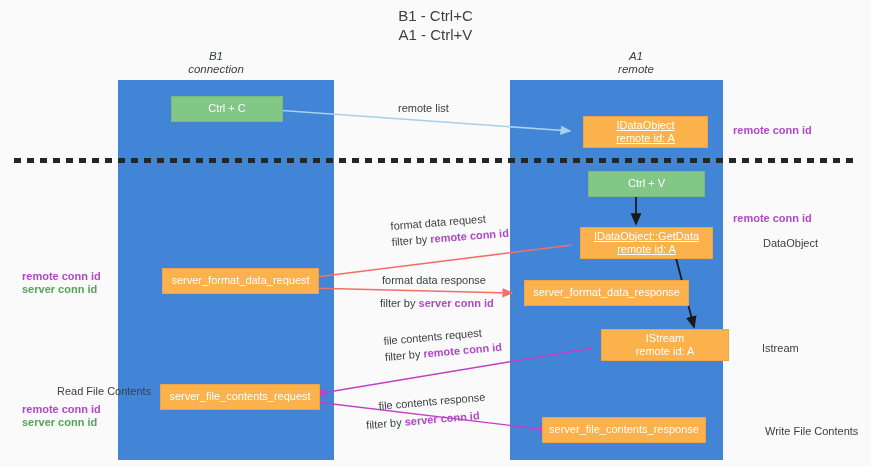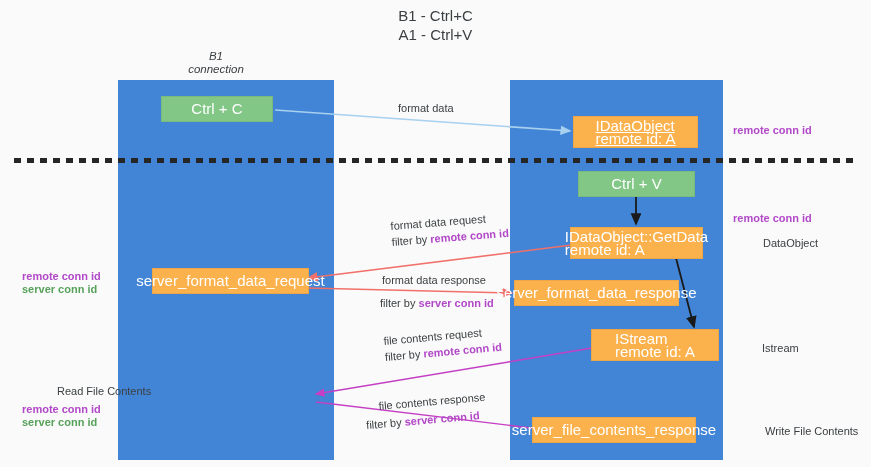--- a/index.html
+++ b/index.html
@@ -64,24 +64,26 @@
 
   
   .node {
     position: absolute;
     box-sizing: border-box;
     display: flex;
     flex-direction: column;
     align-items: center;
     justify-content: center;
     color: #ffffff;
-    font-size: 15px;
+    font-size: 11px;
     line-height: 13.5px;
+    text-align: center;
     white-space: pre-line;
     border: 1px solid rgba(0,0,0,0.06);
+    margin-left: 10px;
   }
   .node.green { background: #82c785; }
   .node.orange { background: #fbb14c; }
 
   
   .txt {
     position: absolute;
     font-size: 11px;
     color: #3c4043;
     line-height: 14px;
@@ -104,20 +106,22 @@
 </head>
 <body>
 
 <div id="diagram">
 
   <div class="title">B1 - Ctrl+C
 A1 - Ctrl+V</div>
 
   <div class="col-head" style="left:136px; top:50px;">B1
 connection</div>
+  <div class="col-head" style="left:556px; top:50px;">A1
+remote</div>
 
   <div class="lane" style="left:118px; top:80px; width:216px; height:380px;"></div>
   <div class="lane" style="left:510px; top:80px; width:213px; height:380px;"></div>
 
   <svg class="edges" viewBox="0 0 871 467">
     <defs>
       <marker id="ah-blue" markerWidth="7" markerHeight="7" refX="6" refY="3" orient="auto">
         <path d="M0,0 L7,3 L0,6 z" fill="#a8d0ef"></path>
       </marker>
       <marker id="ah-red" markerWidth="7" markerHeight="7" refX="6" refY="3" orient="auto">
@@ -148,34 +152,35 @@
 
   <div class="divider"></div>
 
   <div class="node green" style="left:161px; top:96px; width:112px; height:26px;">Ctrl + C</div>
 
   <div class="node orange" style="left:573px; top:116px; width:125px; height:32px;text-decoration:underline;">IDataObject
 remote id: A</div>
 
   <div class="node green" style="left:578px; top:171px; width:117px; height:26px;">Ctrl + V</div>
 
-  <div class="node orange" style="left:570px; top:227px; width:133px; height:32px;">IDataObject::GetData
+  <div class="node orange" style="left:570px; top:227px; width:133px; height:32px;text-decoration:underline;">IDataObject::GetData
 remote id: A</div>
 
   <div class="node orange" style="left:514px; top:280px; width:165px; height:26px;">server_format_data_response</div>
 
   <div class="node orange" style="left:152px; top:268px; width:157px; height:26px;">server_format_data_request</div>
 
   <div class="node orange" style="left:591px; top:329px; width:128px; height:32px;">IStream
 remote id: A</div>
 
+  <div class="node orange" style="left:150px; top:384px; width:160px; height:26px;">server_file_contents_request</div>
 
   <div class="node orange" style="left:532px; top:417px; width:164px; height:26px;">server_file_contents_response</div>
 
-  <div class="txt" style="left:398px; top:101px;">format data</div>
+  <div class="txt" style="left:398px; top:101px;">remote list</div>
 
   <div class="abs" style="left:390px; top:219px; transform:rotate(-4.5deg); transform-origin:left top;">
     <div class="txt" style="position:relative; left:0; top:0;">format data request</div>
     <div class="txt" style="position:relative; left:0; top:2px;"><span>filter by </span><span class="inl-purple">remote conn id</span></div>
   </div>
 
   <div class="abs" style="left:382px; top:273px;">
     <div class="txt" style="position:relative;">format data response</div>
     <div class="txt" style="position:relative; top:9px; left:-2px;"><span>filter by </span><span class="inl-purple">server conn id</span></div>
   </div>

